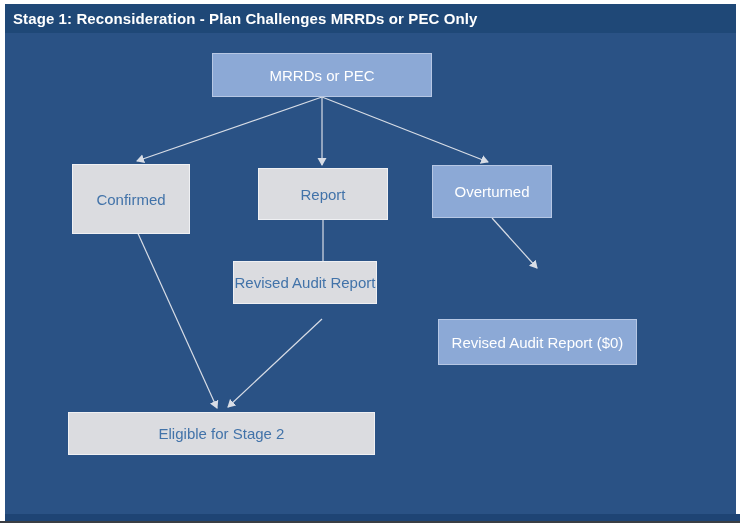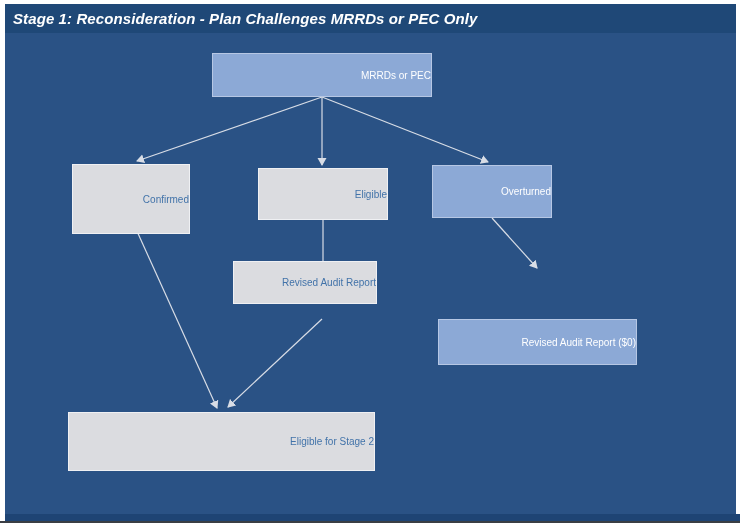--- a/index.html
+++ b/index.html
@@ -27,41 +27,41 @@
   .canvas{
     position:absolute;left:5px;top:4px;width:731px;height:510px;
     background:var(--canvas-bg);
   }
   .titlebar{
     position:absolute;left:5px;top:4px;width:731px;height:29px;
     background:var(--title-bar-bg);
     color:#FFFFFF;
     display:flex;align-items:center;
     padding-left:8px;box-sizing:border-box;
-    font-size:15px;font-weight:600;letter-spacing:.1px;font-style:italic;
+    font-size:15px;font-weight:600;letter-spacing:.1px;
   }
   .footerbar{
     position:absolute;left:5px;top:514px;width:735px;height:7px;
     background:var(--footer-bar-bg);
   }
   .bottom-edge{
     position:absolute;left:0;top:521px;width:740px;height:2px;
     background:var(--bottom-edge);
   }
   .edges{
     position:absolute;left:0;top:0;width:740px;height:523px;
     pointer-events:none;
   }
   .edge{stroke:var(--arrow);stroke-width:1.2;fill:none;}
   .ah{fill:var(--arrow);}
   .node{
     position:absolute;
-    display:flex;align-items:center;justify-content:flex-end;
+    display:flex;align-items:center;justify-content:center;
     text-align:center;
-    font-size:10px;
+    font-size:15px;
     box-sizing:border-box;
   }
   .node.blue{
     background:var(--node-blue-fill);
     border:1.5px solid var(--node-blue-border);
     color:var(--node-blue-text);
   }
   .node.gray{
     background:var(--node-gray-fill);
     border:1.5px solid var(--node-gray-border);
@@ -94,33 +94,33 @@
 
 <div class="node blue" style="left:212px;top:53px;width:220px;height:44px;">
   <span>MRRDs or PEC</span>
 </div>
 
 <div class="node gray" style="left:72px;top:164px;width:118px;height:70px;">
   <span>Confirmed</span>
 </div>
 
 <div class="node gray" style="left:258px;top:168px;width:130px;height:52px;">
-  <span>Eligible</span>
+  <span>Report</span>
 </div>
 
 <div class="node blue" style="left:432px;top:165px;width:120px;height:53px;">
   <span>Overturned</span>
 </div>
 
 <div class="node gray" style="left:233px;top:261px;width:144px;height:43px;">
   <span>Revised Audit Report</span>
 </div>
 
 <div class="node blue" style="left:438px;top:272px;width:199px;height:46px;margin-top:47px;">
   <span>Revised Audit Report ($0)</span>
 </div>
 
-<div class="node gray" style="left:68px;top:412px;width:307px;height:59px;">
+<div class="node gray" style="left:68px;top:412px;width:307px;height:43px;">
   <span>Eligible for Stage 2</span>
 </div>
 
 <div class="footerbar"></div>
 <div class="bottom-edge"></div>
 
 </body></html>

